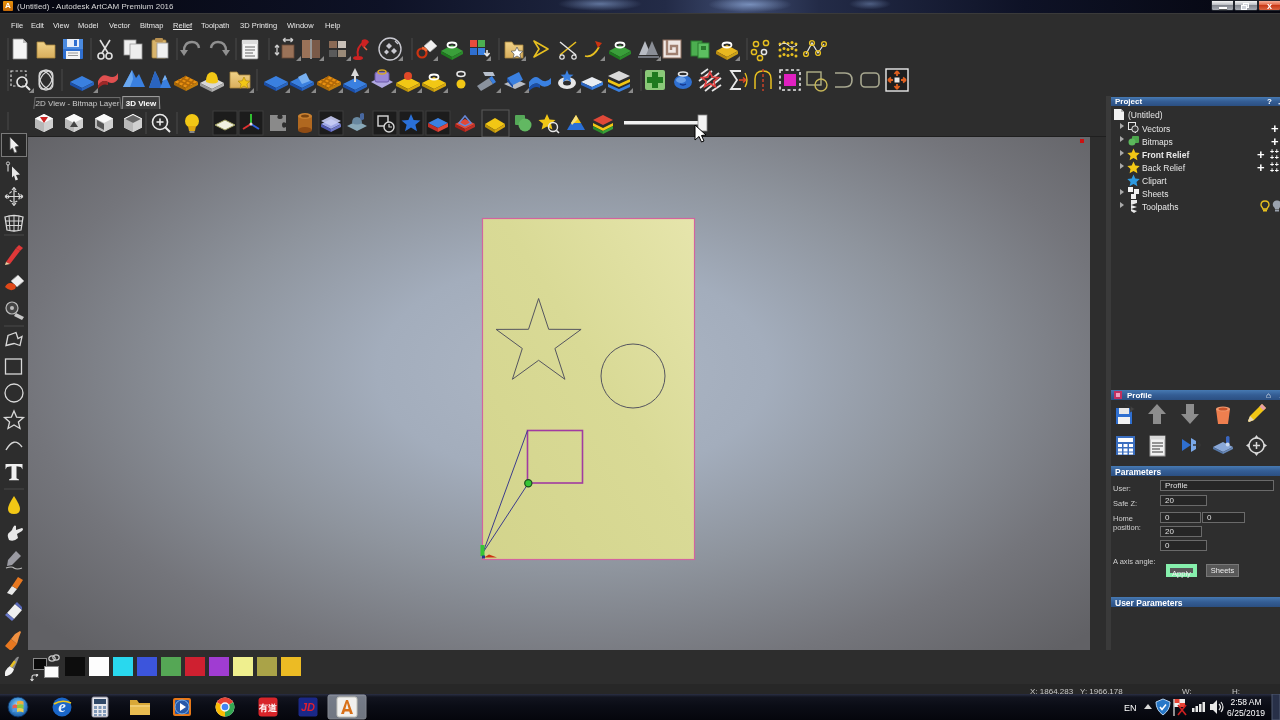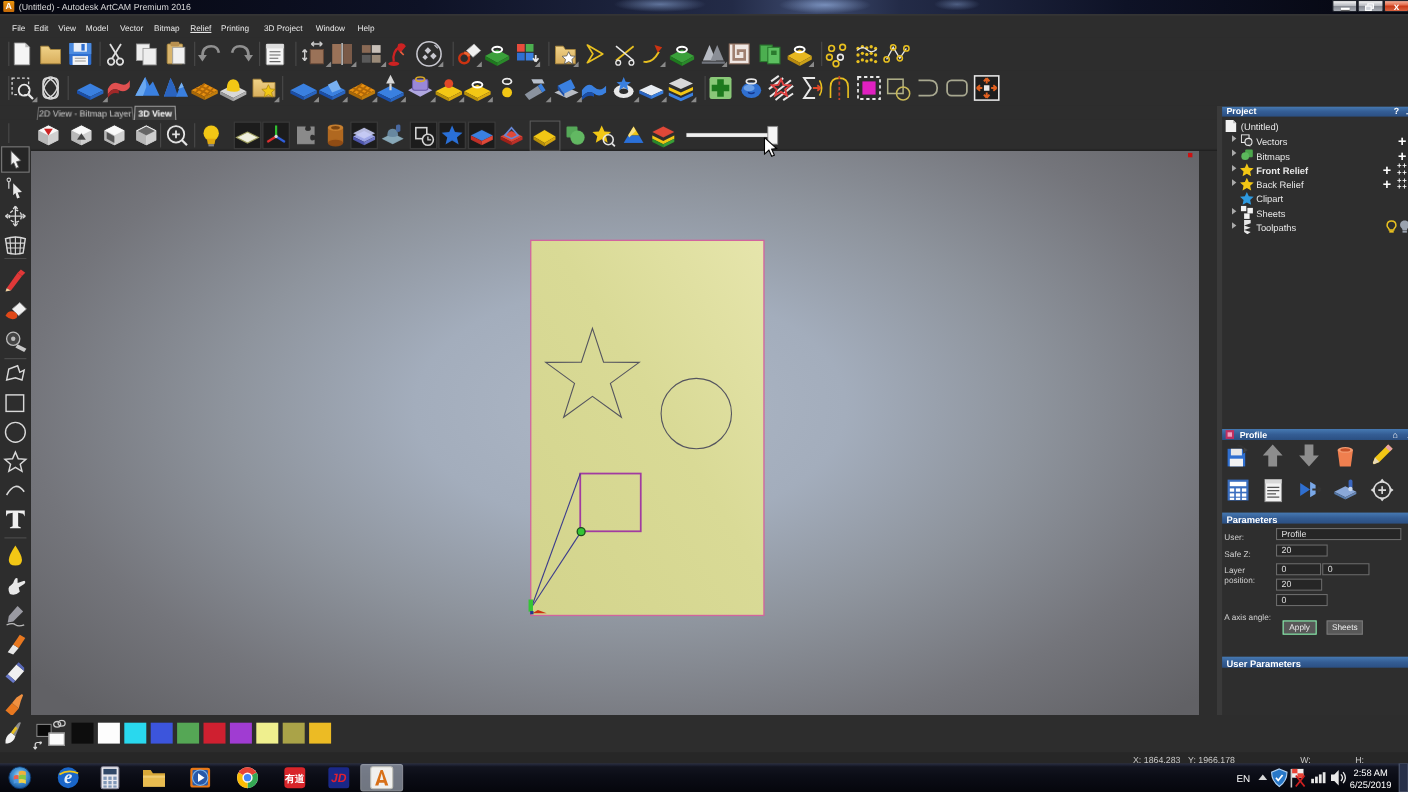--- a/index.html
+++ b/index.html
@@ -75,22 +75,22 @@
     </div>
   </div>
   <div class="abs" id="menubar">
     <span class="menu-item" style="left:11px;">File</span>
     <span class="menu-item" style="left:31px;">Edit</span>
     <span class="menu-item" style="left:53px;">View</span>
     <span class="menu-item" style="left:78px;">Model</span>
     <span class="menu-item" style="left:109px;">Vector</span>
     <span class="menu-item" style="left:140px;text-align:right;">Bitmap</span>
     <span class="menu-item" style="left:173px;text-decoration:underline;">Relief</span>
-    <span class="menu-item" style="left:201px;">Printing</span>
-    <span class="menu-item" style="left:240px;">3D Project</span>
+    <span class="menu-item" style="left:201px;">Toolpath</span>
+    <span class="menu-item" style="left:240px;">3D Printing</span>
     <span class="menu-item" style="left:287px;">Window</span>
     <span class="menu-item" style="left:325px;">Help</span>
   </div>
   <div class="abs" id="toolbar1">
   <svg width="1280" height="30" viewBox="0 0 1280 30">
     <defs>
       <linearGradient id="fold" x1="0" y1="0" x2="0" y2="1">
             <stop offset="0" stop-color="#f0d288"></stop>
             <stop offset="1" stop-color="#d8ae5c"></stop>
           </linearGradient>
@@ -898,28 +898,28 @@
     </div>
     <div class="abs bluehdr" style="left:5px;top:370px;width:185px;height:10px;color:#fff;font-size:8.5px;font-weight:bold;">
       <span class="abs" style="left:4px;top:1px;">Parameters</span>
       <span class="abs" style="left:176px;top:1px;font-size:7px;">ˇ</span>
     </div>
     <div id="params" class="abs" style="left:5px;top:380px;width:185px;height:121px;color:#d0d0d0;font-size:7.5px;">
       <span class="abs" style="left:2px;top:8px;">User:</span>
       <div class="input" style="left:49px;top:4px;width:114px;height:11px;padding-left:4px;line-height:10px;">Profile</div>
       <span class="abs" style="left:2px;top:23px;">Safe Z:</span>
       <div class="input" style="left:49px;top:19px;width:47px;height:11px;padding-left:4px;line-height:10px;">20</div>
-      <span class="abs" style="left:2px;top:38px;">Layer</span>
+      <span class="abs" style="left:2px;top:38px;">Home</span>
       <span class="abs" style="left:2px;top:47px;">position:</span>
       <div class="input" style="left:49px;top:36px;width:41px;height:11px;padding-left:4px;line-height:10px;">0</div>
       <div class="input" style="left:91px;top:36px;width:43px;height:11px;padding-left:4px;line-height:10px;">0</div>
       <div class="input" style="left:49px;top:50px;width:42px;height:11px;padding-left:4px;line-height:10px;">20</div>
       <span class="abs" style="left:2px;top:81px;">A axis angle:</span>
       <div class="input" style="left:49px;top:64px;width:47px;height:11px;padding-left:4px;line-height:10px;">0</div>
-      <div class="abs" style="left:55px;top:88px;width:31px;height:13px;background:#585858;border:1px solid #86efac;color:#eee;text-align:center;line-height:12px;font-size:7.5px;">Apply</div>
+      <div class="abs" style="left:55px;top:88px;width:31px;height:13px;background:#585858;border:4px solid #86efac;color:#eee;text-align:center;line-height:12px;font-size:7.5px;">Apply</div>
       <div class="abs" style="left:95px;top:88px;width:33px;height:13px;background:#585858;border:1px solid #777;color:#eee;text-align:center;line-height:12px;font-size:7.5px;">Sheets</div>
     </div>
     <div class="abs bluehdr" style="left:5px;top:501px;width:185px;height:10px;color:#fff;font-size:8.5px;font-weight:bold;padding-left:12px;">
       <span class="abs" style="left:4px;top:1px;">User Parameters</span>
       <span class="abs" style="left:176px;top:1px;font-size:7px;">ˇ</span>
     </div>
   </div>
   <div class="abs" id="palettebar">
     <svg class="abs" style="left:3px;top:4px;" width="20" height="24" viewBox="0 0 20 24">
         <path d="M2 22 Q1 16 7 12 L11 15 Q10 20 4 22 Z" fill="#f2f2f2"></path>

